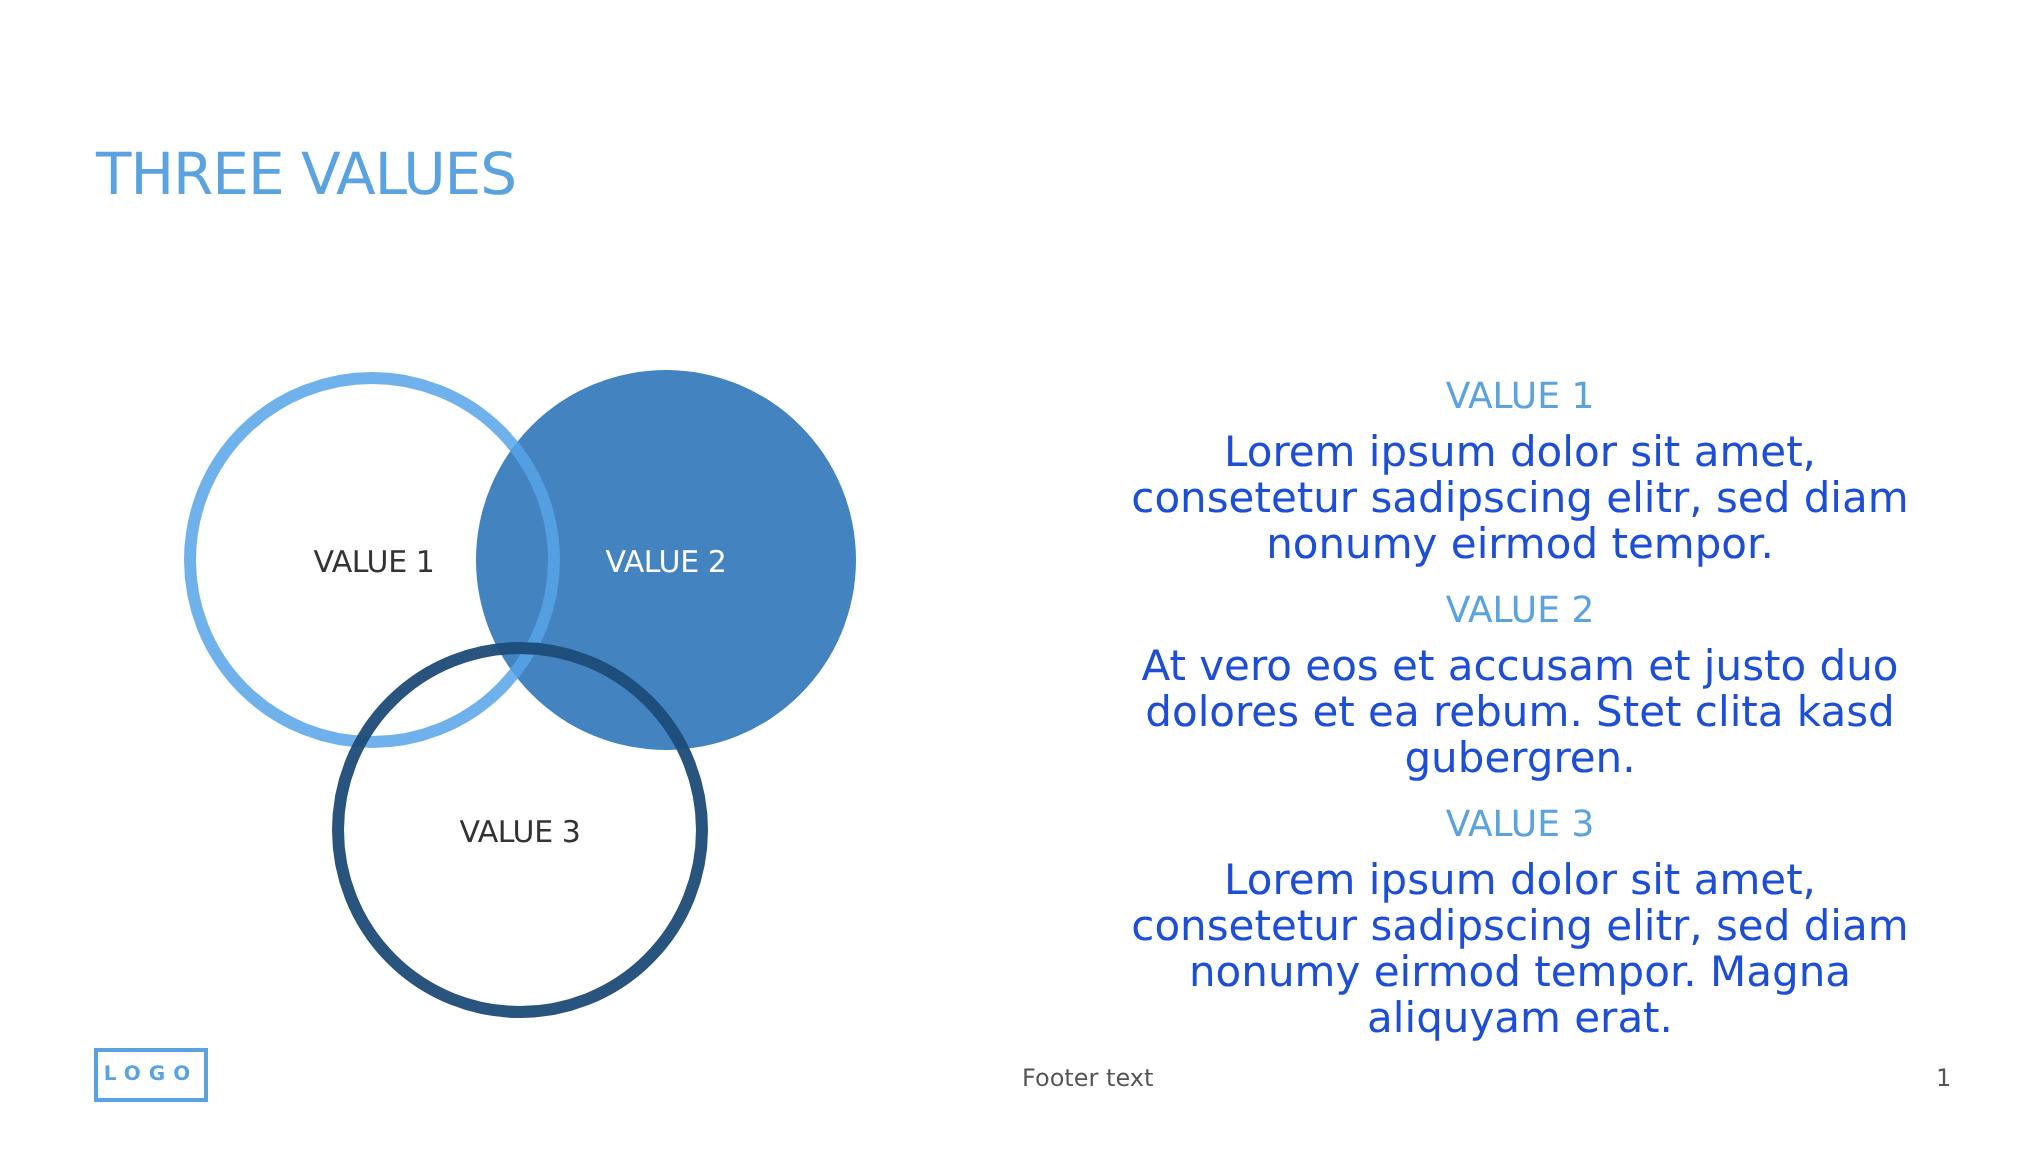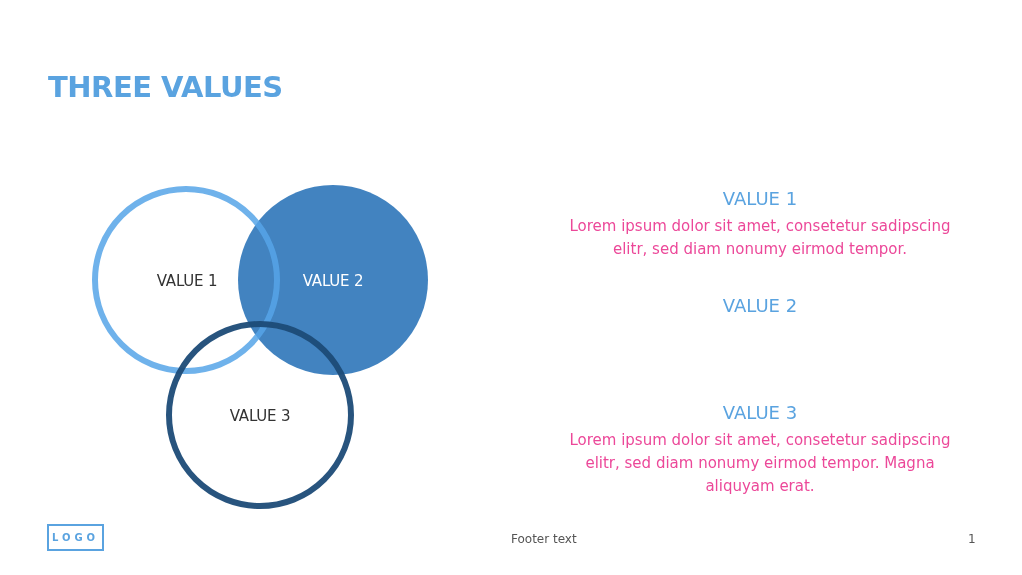--- a/index.html
+++ b/index.html
@@ -1,26 +1,26 @@
 <!DOCTYPE html>
 <html><head>
 <meta charset="utf-8">
 <style>
   html, body { margin:0; padding:0; background:#ffffff; }
   body { width:1022px; height:575px; position:relative; overflow:hidden;
          font-family:"DejaVu Sans", "Liberation Sans", sans-serif; }
   .title { position:absolute; left:48px; top:70px; font-size:29px; color:#5aa3e0;
-           letter-spacing:-0.5px; font-weight:bold; }
+           letter-spacing:-0.5px; font-weight:normal; }
   .venn { position:absolute; left:0; top:0; }
   .venn-label { position:absolute; font-size:15px; color:#333333; transform:translate(-50%,-50%);
                 white-space:nowrap; letter-spacing:-0.2px; }
   .venn-label.light { color:#ffffff; }
   .desc { position:absolute; left:550px; width:420px; text-align:center; }
   .desc h3 { margin:0; font-weight:normal; font-size:18px; color:#5aa3e0; }
-  .desc p { margin:6px 0 0 0; font-size:15px; line-height:23px; color:#ec4899; }
+  .desc p { margin:6px 0 0 0; font-size:21px; line-height:23px; color:#1d4ed8; }
   .logo { position:absolute; left:47px; top:524px; width:57px; height:27px; border:2px solid #5aa3e0;
           box-sizing:border-box; color:#5aa3e0; font-size:10px; font-weight:bold; letter-spacing:4px;
           display:flex; align-items:center; justify-content:center; padding-left:0; }
   .footer-text { position:absolute; left:511px; top:532px; font-size:12px; color:#555555; }
   .page-num { position:absolute; left:968px; top:532px; font-size:12px; color:#555555; }
 </style>
 </head>
 <body>
 
 <div class="title">THREE VALUES</div>
@@ -34,20 +34,21 @@
 <div class="venn-label" style="left:187px; top:281px;">VALUE 1</div>
 <div class="venn-label light" style="left:333px; top:281px;">VALUE 2</div>
 <div class="venn-label" style="left:260px; top:416px;">VALUE 3</div>
 
 <div class="desc" style="top:188px;">
   <h3>VALUE 1</h3>
   <p style="padding:0 6px;">Lorem ipsum dolor sit amet, consetetur sadipscing elitr, sed diam nonumy eirmod tempor.</p>
 </div>
 <div class="desc" style="top:295px;">
   <h3>VALUE 2</h3>
+  <p style="padding:0 14px;">At vero eos et accusam et justo duo dolores et ea rebum. Stet clita kasd gubergren.</p>
 </div>
 <div class="desc" style="top:402px;">
   <h3>VALUE 3</h3>
   <p style="padding:0 6px;">Lorem ipsum dolor sit amet, consetetur sadipscing elitr, sed diam nonumy eirmod tempor. Magna aliquyam erat.</p>
 </div>
 
 <div class="logo">LOGO</div>
 <div class="footer-text">Footer text</div>
 <div class="page-num">1</div>
 

